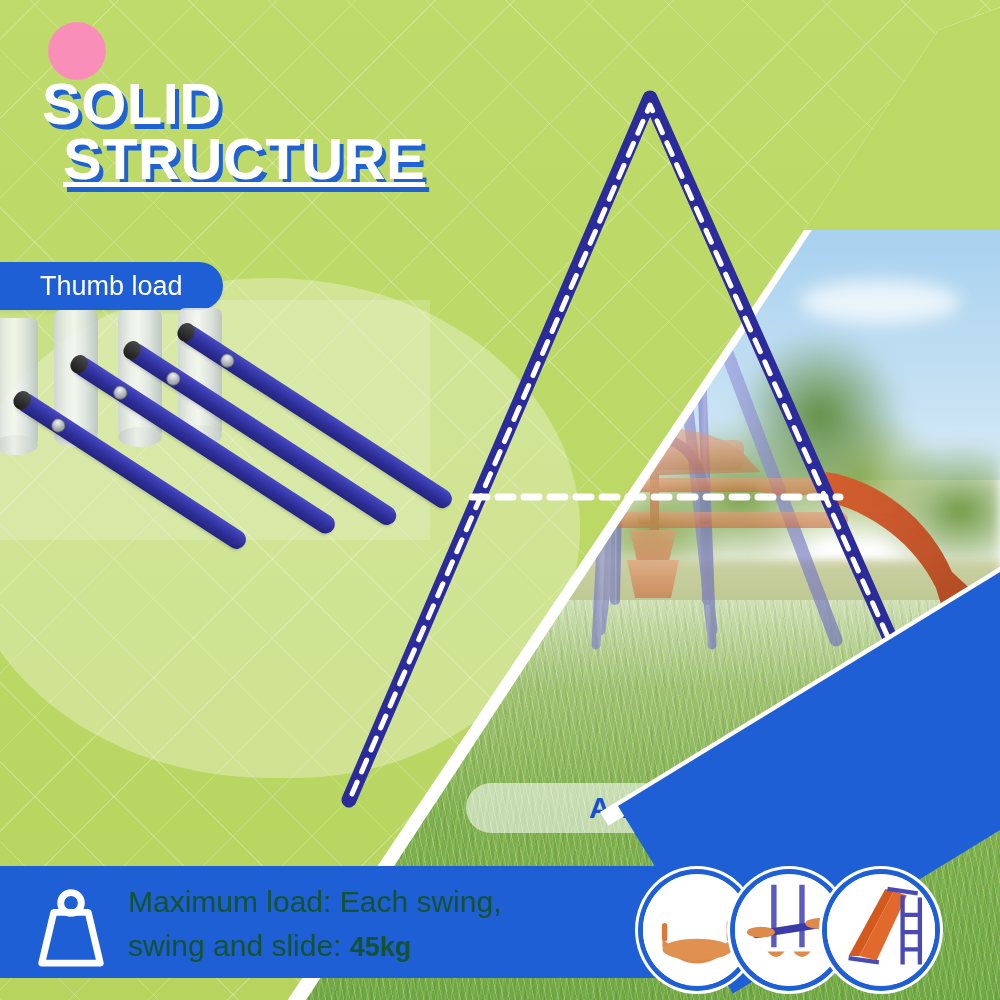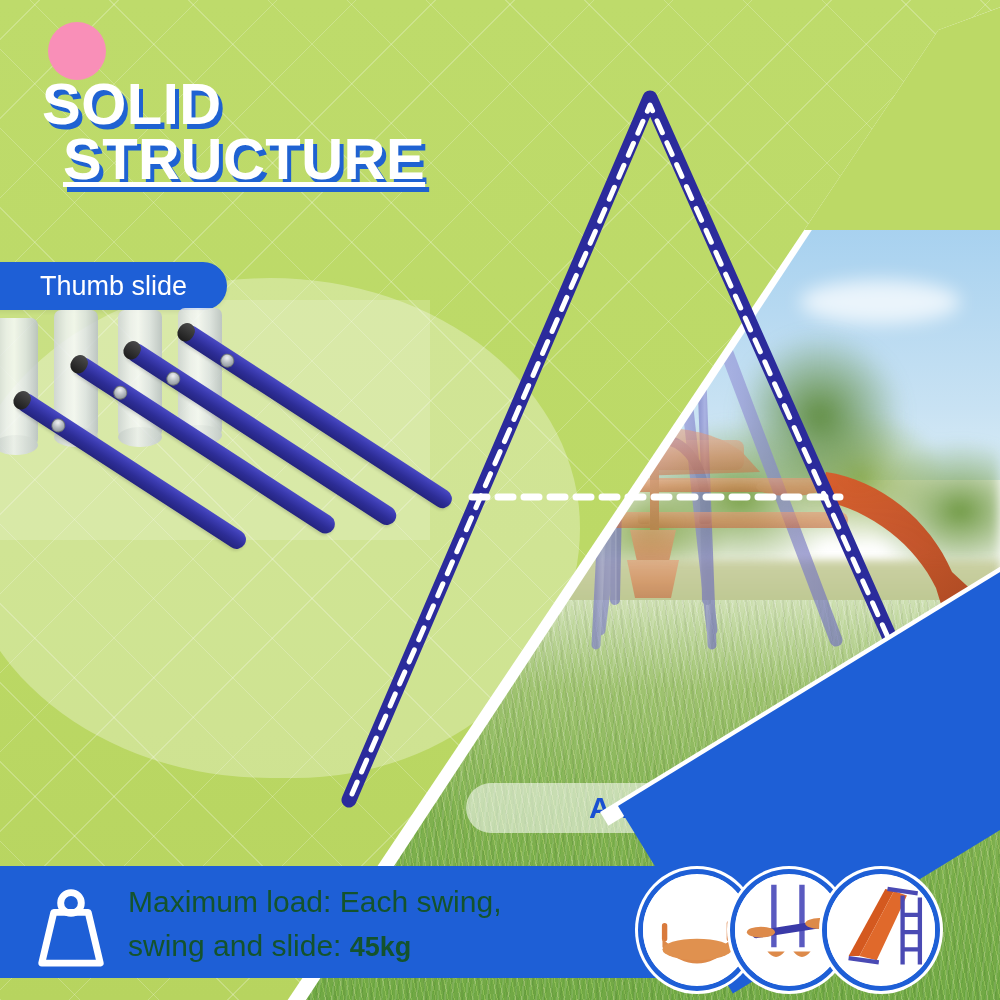--- a/index.html
+++ b/index.html
@@ -313,21 +313,21 @@
     </g>
   </svg>
 
   <div class="pink-dot"></div>
   <div class="title">
     <span>SOLID</span>
     <span class="l2">STRUCTURE</span>
   </div>
 
   <div class="tack-pill">
-    <span>Thumb slide</span>
+    <span>Thumb load</span>
   </div>
 
   <div class="tube" style="left:-6px;top:318px;width:44px;height:128px;"></div>
   <div class="tube" style="left:54px;top:310px;width:44px;height:128px;"></div>
   <div class="tube" style="left:118px;top:310px;width:44px;height:128px;"></div>
   <div class="tube" style="left:178px;top:308px;width:44px;height:128px;"></div>
 
   <div class="stake" style="left:18px;top:388px;width:270px;transform:rotate(33deg);">
     <span class="cap"></span>
     <span class="screw" style="left:42px;"></span>

